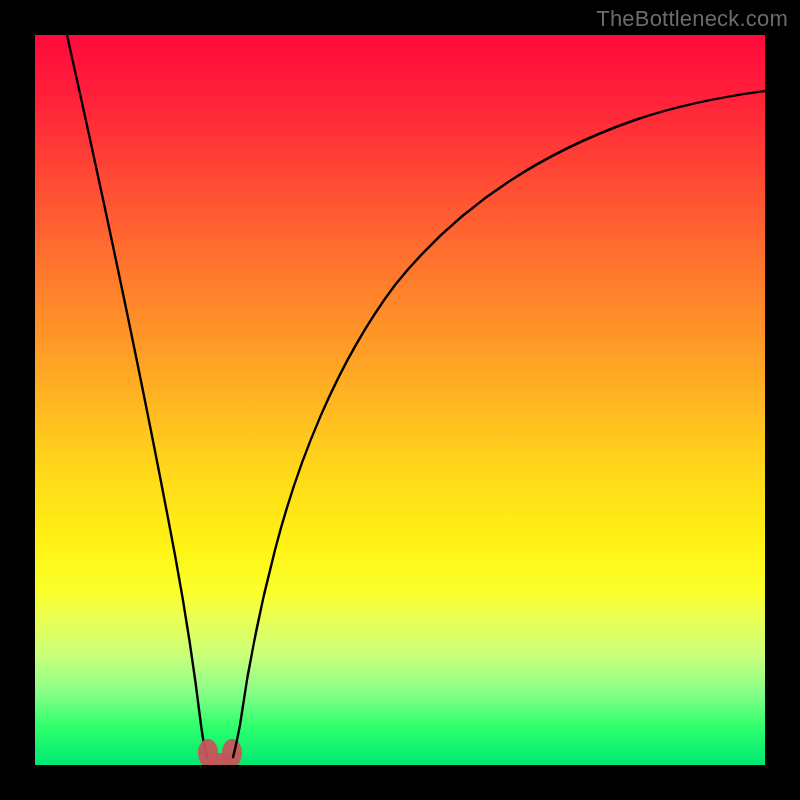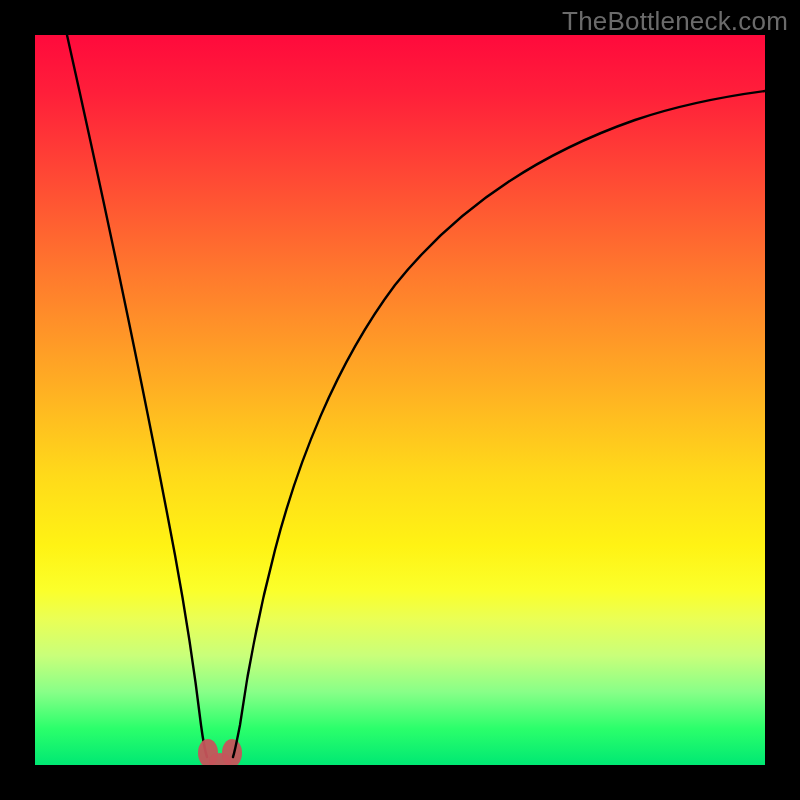--- a/index.html
+++ b/index.html
@@ -40,21 +40,21 @@
       #88ff88 90%,
       #2bff6b 95%,
       #00e873 100%
     );
   }
   .watermark {
     position: absolute;
     top: 6px;
     right: 12px;
     color: #6b6b6b;
-    font-size: 26px;
+    font-size: 22px;
     letter-spacing: 0.2px;
     font-weight: 400;
     user-select: none;
   }
   svg.curve {
     position: absolute;
     left: 0;
     top: 0;
     width: 730px;
     height: 730px;

